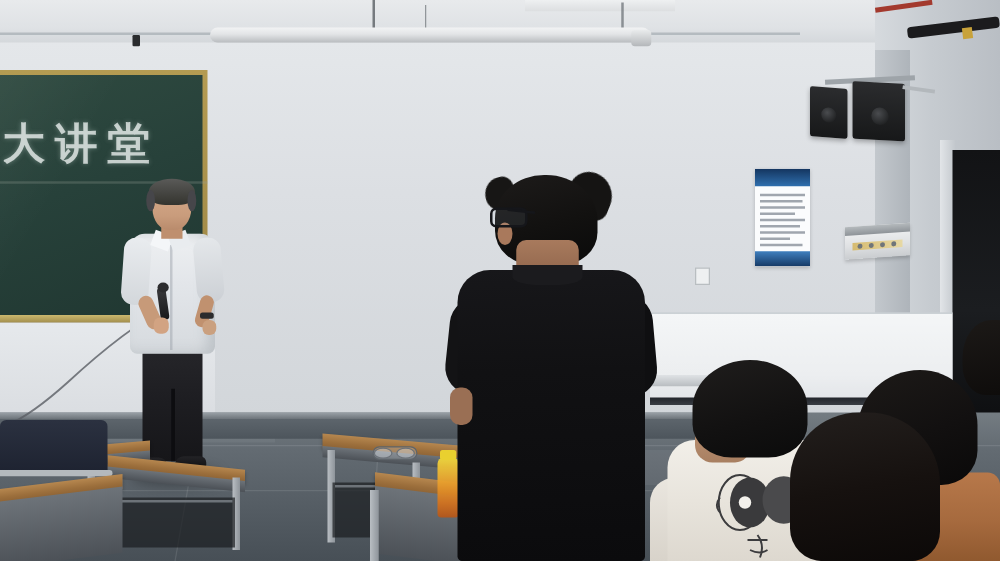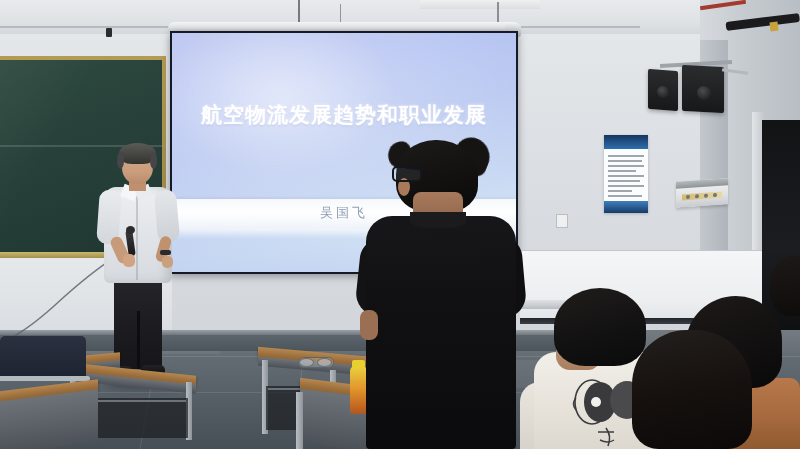--- a/index.html
+++ b/index.html
@@ -506,41 +506,32 @@
   <div class="pipe-red"></div>
   <div class="pipe-black"></div>
   <div class="pipe-clip"></div>
 
   <div class="bb-frame">
     <div class="bb">
       <div class="bb-sheen"></div>
     </div>
   </div>
   <div class="bb-divider"></div>
+  <div class="bb-chalk">大讲堂</div>
   <div class="bb-rail"></div>
   <div class="bb-rail2"></div>
   <div class="left-lowwall"></div>
 
   <div class="roller-wire"></div>
   <div class="roller-wire2"></div>
   <div class="roller-hook"></div>
   <div class="roller"></div>
   <div class="roller-cap"></div>
   <div class="wall-sensor"></div>
 
-  <div class="screen-frame">
-    <div class="screen">
-      <div class="screen-glow"></div>
-      <div class="slide-title">航空物流发展趋势和职业发展</div>
-      <div class="slide-band"></div>
-      <div class="slide-band-low"></div>
-      <div class="slide-presenter">吴国飞</div>
-      <div class="screen-sheen"></div>
-    </div>
-  </div>
 
   <div class="spk-mount"></div>
   <div class="spk spk-a">
     <div class="spk-cone" style="left:9px;top:16px;"></div>
   </div>
   <div class="spk spk-b">
     <div class="spk-cone" style="left:15px;top:20px;width:14px;height:14px;"></div>
   </div>
   <div class="spk-arm"></div>
 

